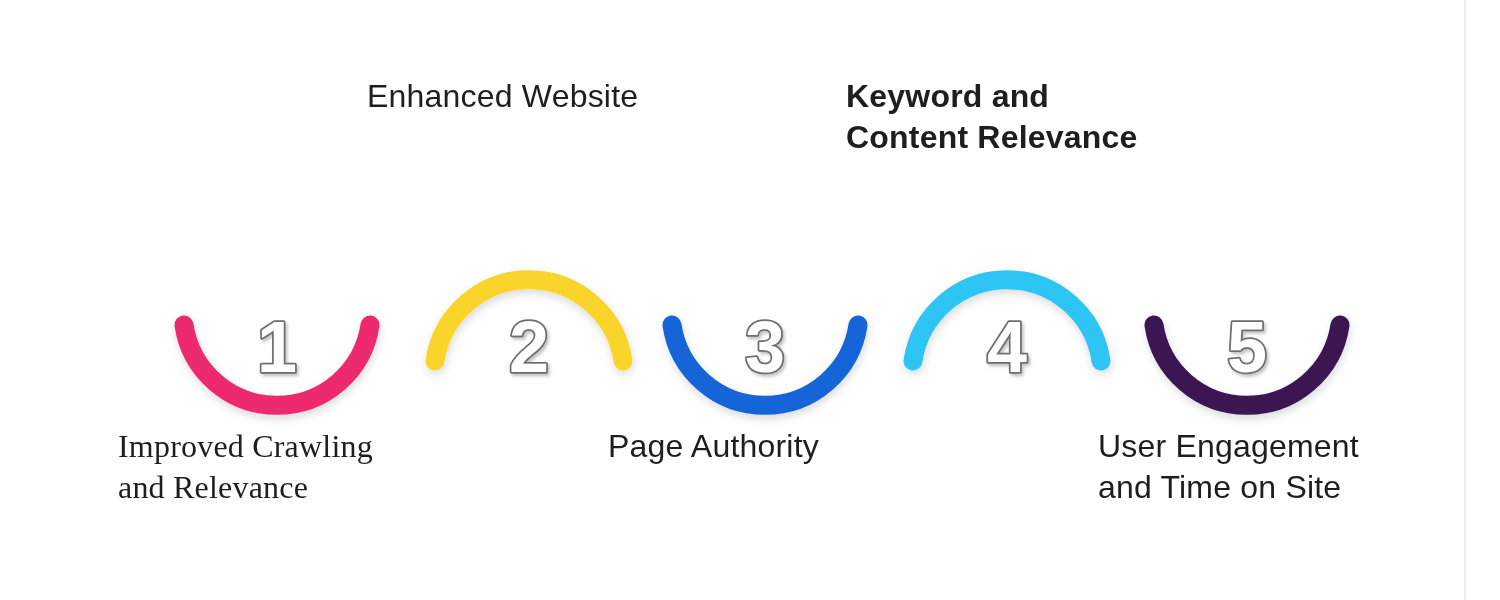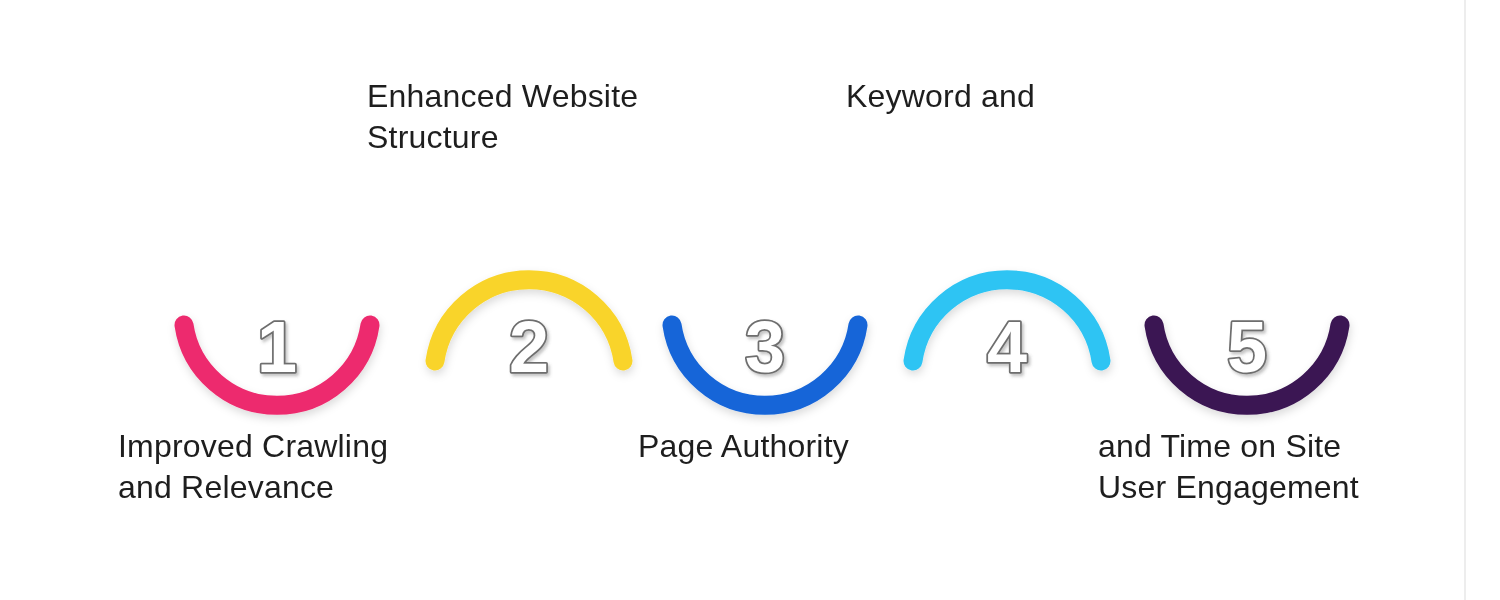--- a/index.html
+++ b/index.html
@@ -83,32 +83,32 @@
 
     <text class="num" x="277" y="372" stroke="#6e6e6e" fill="#ffffff">1</text>
     <text class="num" x="529" y="372" stroke="#6e6e6e" fill="#ffffff">2</text>
     <text class="num" x="765" y="372" stroke="#6e6e6e" fill="#ffffff">3</text>
     <text class="num" x="1007" y="372" stroke="#6e6e6e" fill="#ffffff">4</text>
     <text class="num" x="1247" y="372" stroke="#6e6e6e" fill="#ffffff">5</text>
   </svg>
 
   <div class="step-label" style="left:367px; top:76px;">
     <div>Enhanced Website</div>
-    <div>Structure</div>
   </div>
-  <div class="step-label" style="left:846px; top:76px;">
+  <div class="step-label" style="left:846px; top:76px;font-weight:bold;">
     <div>Keyword and</div>
+    <div>Content Relevance</div>
   </div>
 
-  <div class="step-label" style="left:118px; top:426px;">
+  <div class="step-label" style="left:118px; top:426px;font-family:Liberation Serif, serif;">
     <div>Improved Crawling</div>
     <div>and Relevance</div>
   </div>
-  <div class="step-label" style="left:608px; top:426px;margin-left:30px;">
+  <div class="step-label" style="left:608px; top:426px;">
     <div>Page Authority</div>
   </div>
   <div class="step-label" style="left:1098px; top:426px;">
+    <div>User Engagement</div>
     <div>and Time on Site</div>
-    <div>User Engagement</div>
   </div>
 
   <div class="edge-line"></div>
 </div>
 
 </body></html>

